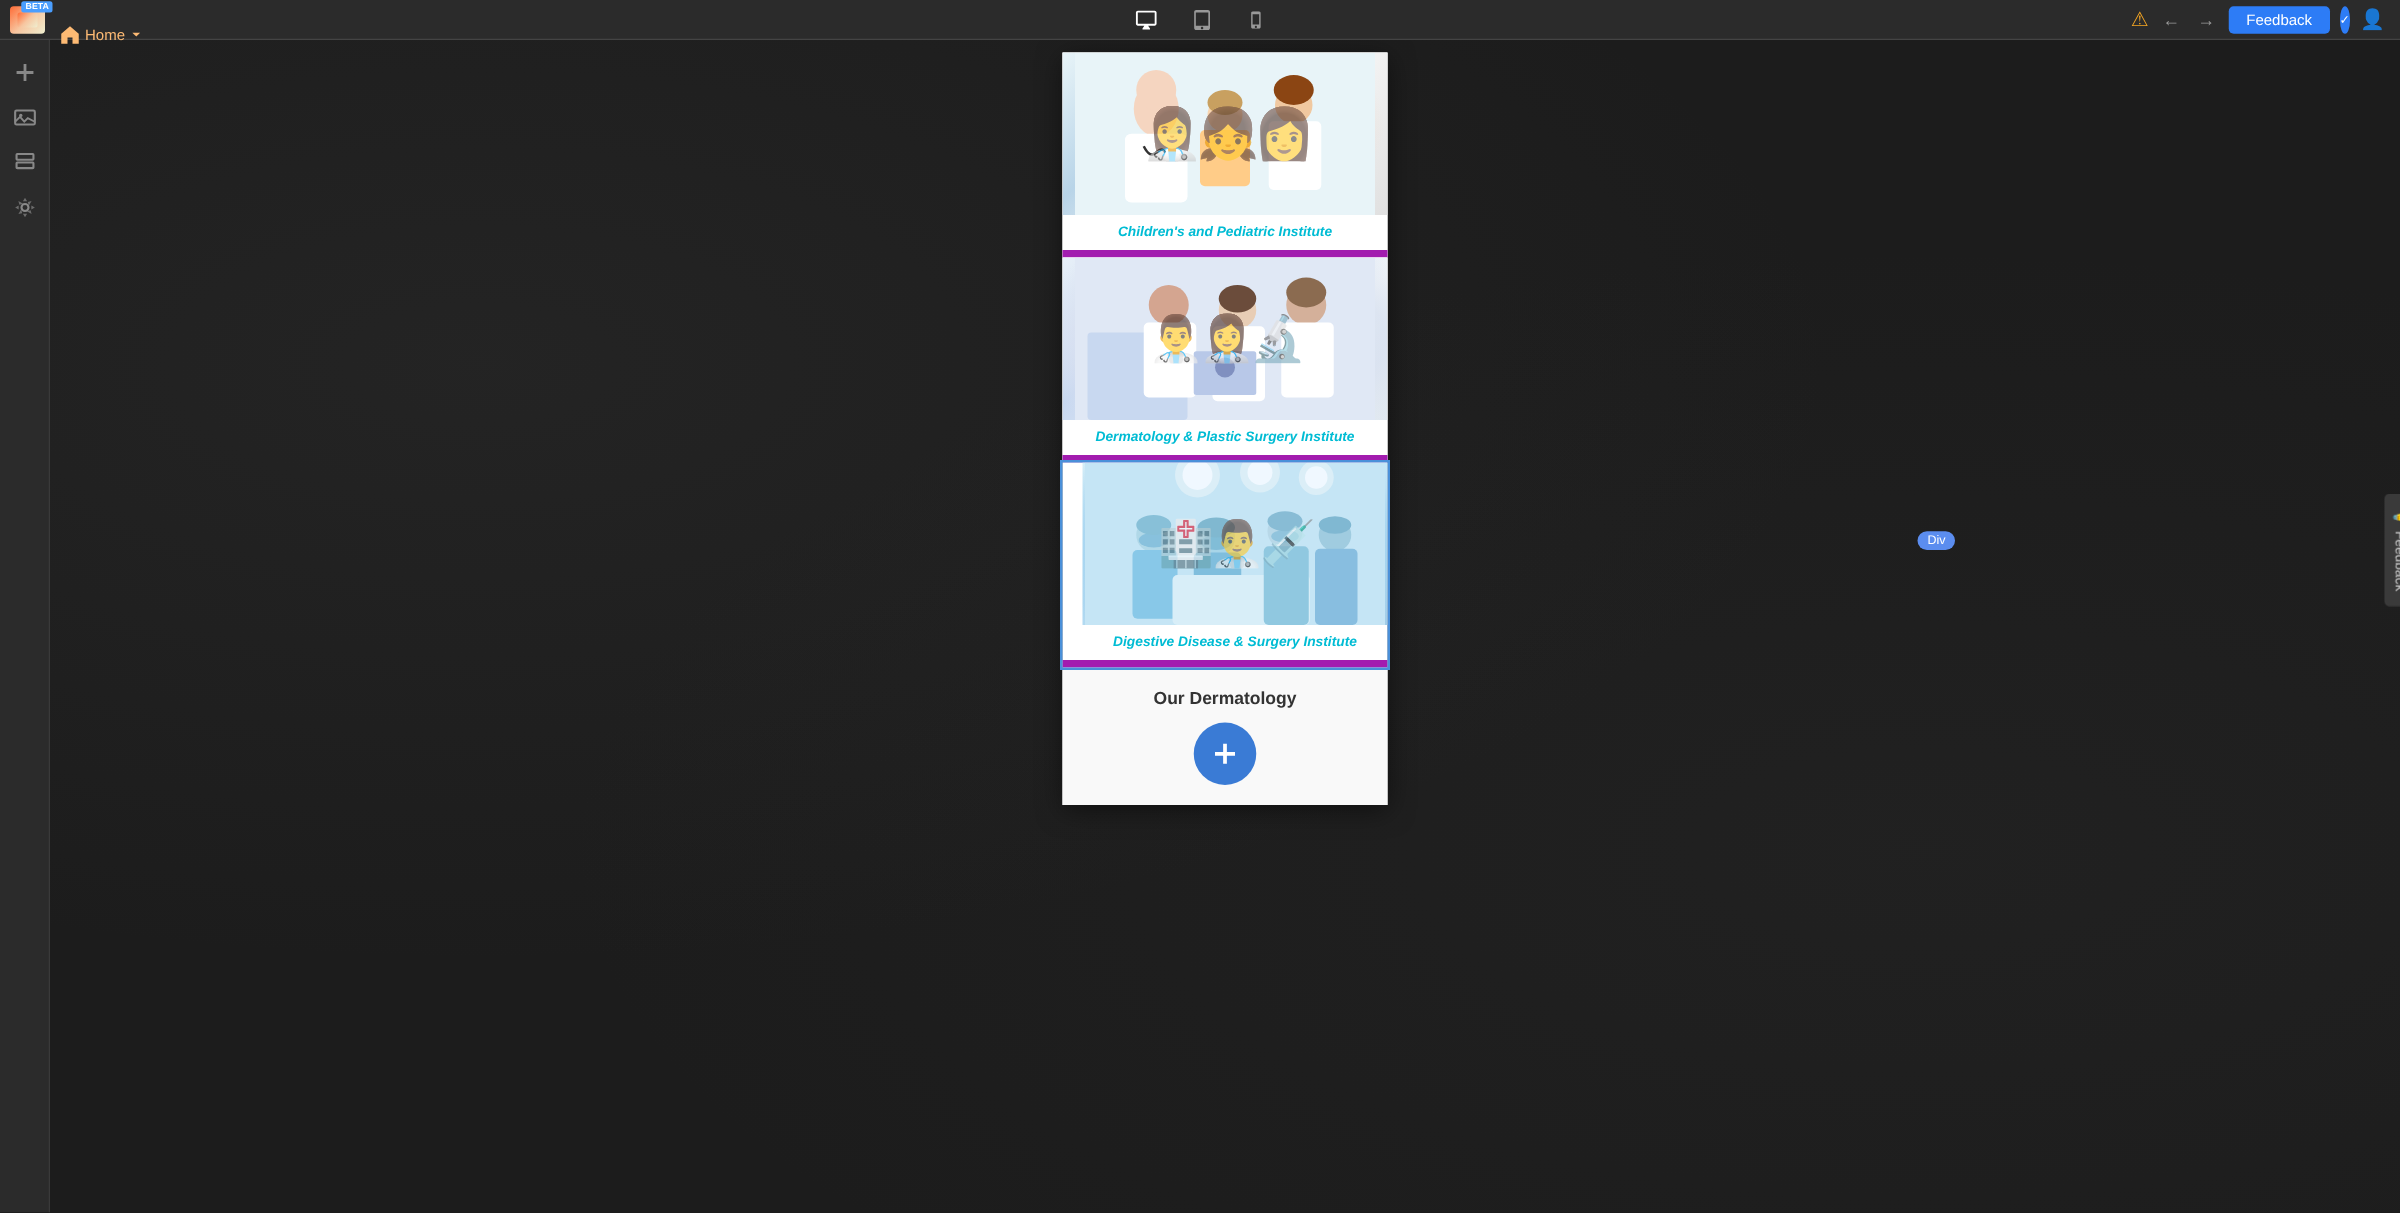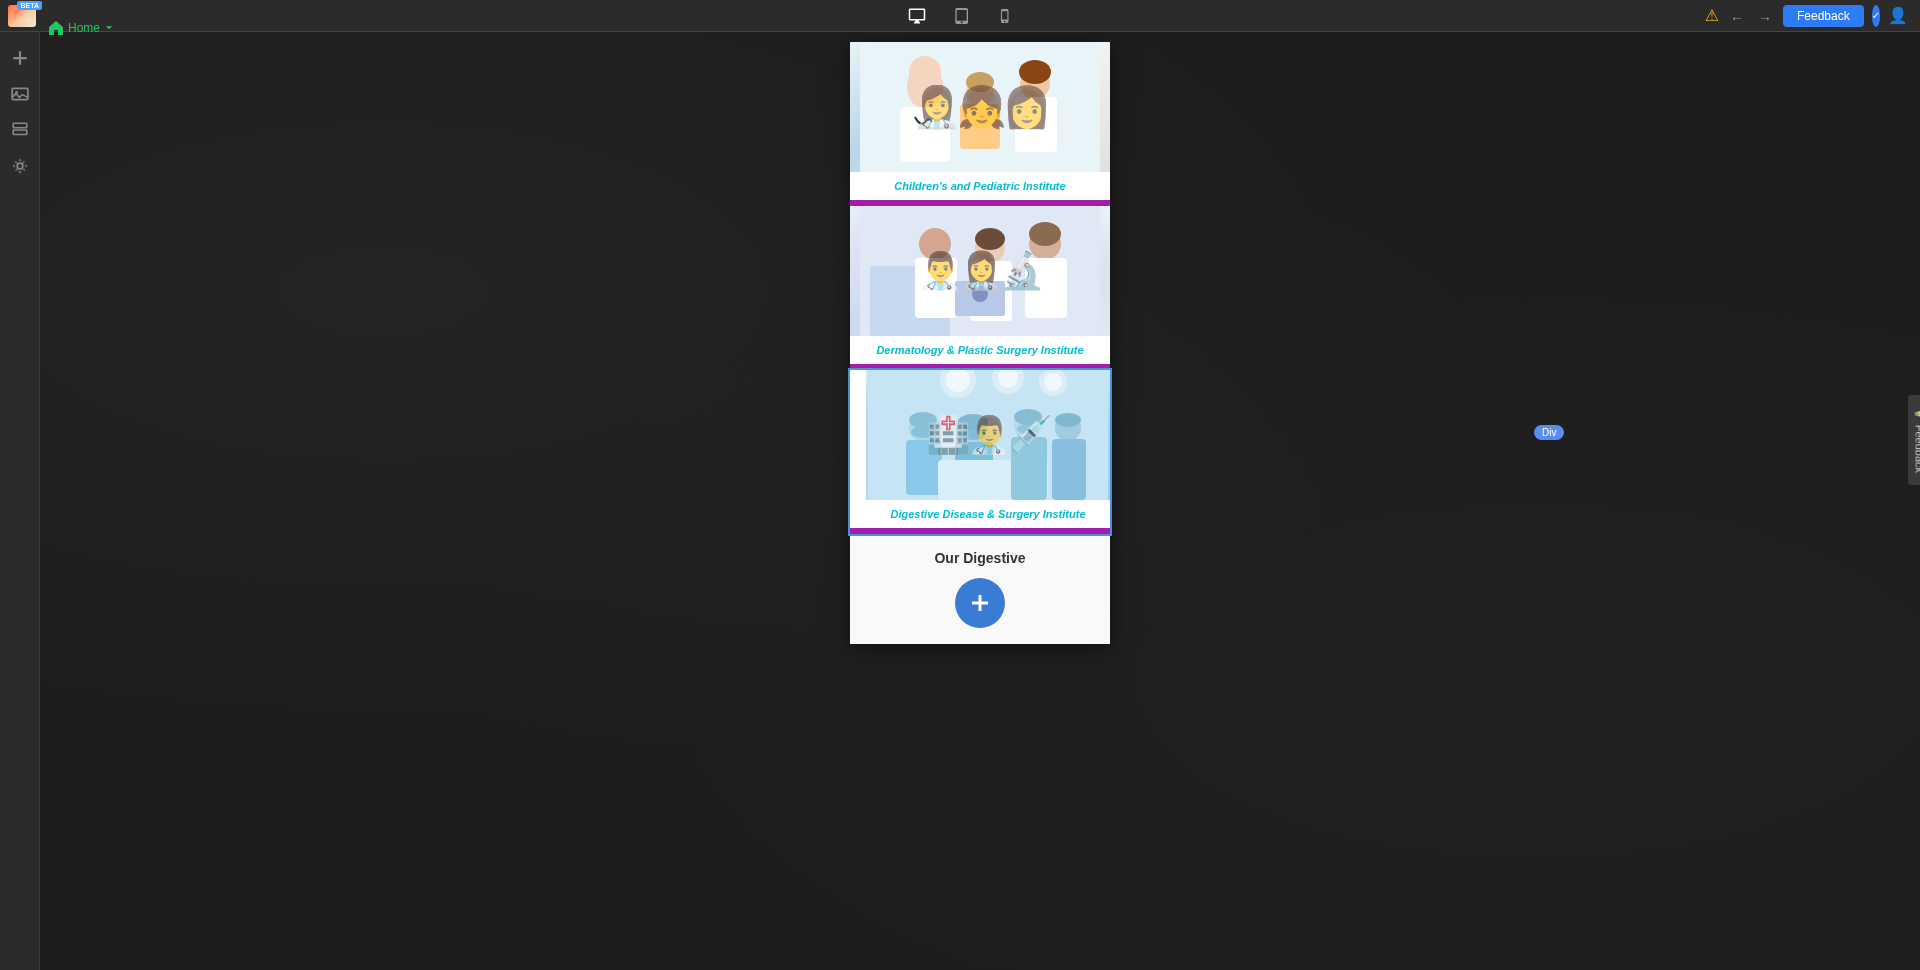--- a/index.html
+++ b/index.html
@@ -65,21 +65,21 @@
       font-size: 7px;
       padding: 1px 3px;
       border-radius: 2px;
       font-weight: bold;
     }
 
     .home-btn {
       display: flex;
       align-items: center;
       gap: 4px;
-      color: #22c55e;
+      color: #fdba74;
       font-size: 12px;
       cursor: pointer;
       padding: 2px 6px;
       border-radius: 3px;
       margin-top: 24px;
     }
 
     .toolbar-center {
       display: flex;
       align-items: center;
@@ -541,21 +541,21 @@
             <ellipse cx="105" cy="52" rx="15" ry="8" fill="#80b8d0"></ellipse>
             <ellipse cx="160" cy="47" rx="14" ry="8" fill="#88bcd5"></ellipse>
             <ellipse cx="200" cy="50" rx="13" ry="7" fill="#80b8d2"></ellipse>
           </svg>
         </div>
       </div>
       <div class="institute-title">Digestive Disease &amp; Surgery Institute</div>
     </div>
 
     <div class="advantages-section">
-      <div class="advantages-title">Our Digestive</div>
+      <div class="advantages-title">Our Dermatology</div>
       <div class="advantages-icon">
         <svg viewBox="0 0 24 24" width="24" height="24" fill="white">
             <path d="M12 4v16M4 12h16" stroke="white" stroke-width="3" fill="none"></path>
           </svg>
       </div>
     </div>
 
   </div>
 </div>
 

